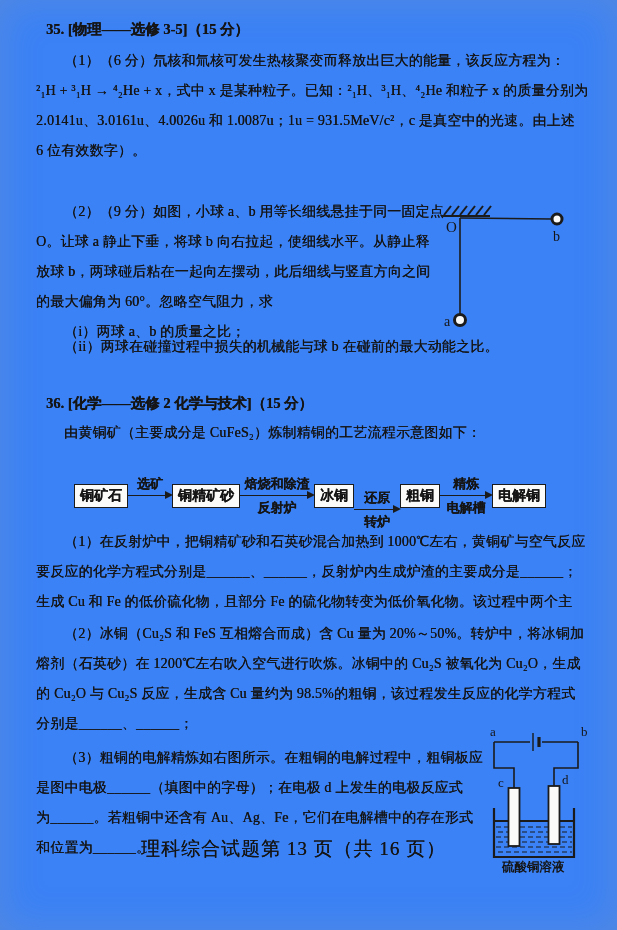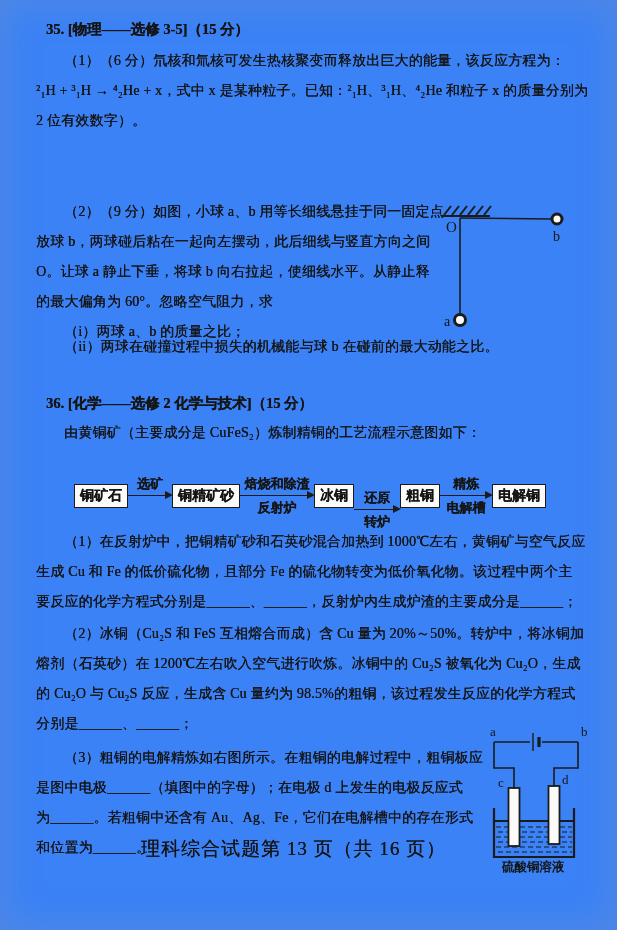--- a/index.html
+++ b/index.html
@@ -52,27 +52,28 @@
 
 <div class="page">
 
   <div class="block" style="top:14px;left:46px;">
     <div class="sec-title">35. [物理——选修 3-5]（15 分）</div>
   </div>
 
   <div class="block" style="top:46px;">
     <div class="line ind">（1）（6 分）氘核和氚核可发生热核聚变而释放出巨大的能量，该反应方程为：</div>
     <div class="line">²₁H + ³₁H → ⁴₂He + x，式中 x 是某种粒子。已知：²₁H、³₁H、⁴₂He 和粒子 x 的质量分别为</div>
-    <div class="line">2 位有效数字）。</div>
+    <div class="line">2.0141u、3.0161u、4.0026u 和 1.0087u；1u = 931.5MeV/c²，c 是真空中的光速。由上述</div>
+    <div class="line">6 位有效数字）。</div>
   </div>
 
   <div class="block" style="top:197px;width:412px;">
     <div class="line ind">（2）（9 分）如图，小球 a、b 用等长细线悬挂于同一固定点</div>
+    <div class="line">O。让球 a 静止下垂，将球 b 向右拉起，使细线水平。从静止释</div>
     <div class="line">放球 b，两球碰后粘在一起向左摆动，此后细线与竖直方向之间</div>
-    <div class="line">O。让球 a 静止下垂，将球 b 向右拉起，使细线水平。从静止释</div>
     <div class="line">的最大偏角为 60°。忽略空气阻力，求</div>
     <div class="line ind">（i）两球 a、b 的质量之比；</div>
   </div>
   <div class="block" style="top:332px;">
     <div class="line ind">（ii）两球在碰撞过程中损失的机械能与球 b 在碰前的最大动能之比。</div>
   </div>
 
   <div class="fig" style="left:438px;top:203px;">
     <svg width="160" height="132" viewBox="0 0 160 132">
 
@@ -128,22 +129,22 @@
     <div class="flow-arrow" style="width:52px;">
       <span class="fa-top">精炼</span>
       <span class="fa-line"></span>
       <span class="fa-bottom">电解槽</span>
     </div>
     <div class="flow-box">电解铜</div>
   </div>
 
   <div class="block" style="top:527px;">
     <div class="line ind">（1）在反射炉中，把铜精矿砂和石英砂混合加热到 1000℃左右，黄铜矿与空气反应</div>
+    <div class="line">要反应的化学方程式分别是______、______，反射炉内生成炉渣的主要成分是______；</div>
     <div class="line">生成 Cu 和 Fe 的低价硫化物，且部分 Fe 的硫化物转变为低价氧化物。该过程中两个主</div>
-    <div class="line">要反应的化学方程式分别是______、______，反射炉内生成炉渣的主要成分是______；</div>
   </div>
 
   <div class="block" style="top:619px;">
     <div class="line ind">（2）冰铜（Cu₂S 和 FeS 互相熔合而成）含 Cu 量为 20%～50%。转炉中，将冰铜加</div>
     <div class="line">熔剂（石英砂）在 1200℃左右吹入空气进行吹炼。冰铜中的 Cu₂S 被氧化为 Cu₂O，生成</div>
     <div class="line">的 Cu₂O 与 Cu₂S 反应，生成含 Cu 量约为 98.5%的粗铜，该过程发生反应的化学方程式</div>
     <div class="line">分别是______、______；</div>
   </div>
 
   <div class="block" style="top:743px;width:452px;">

